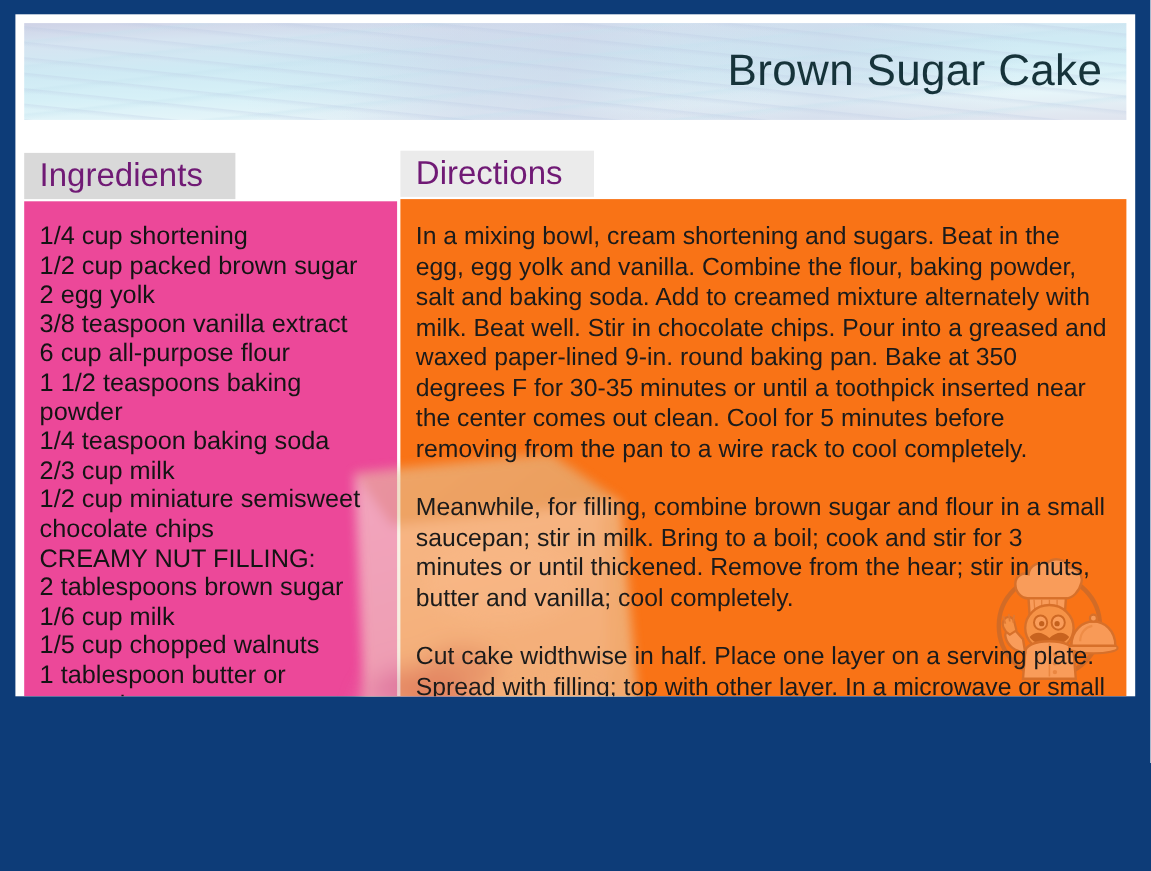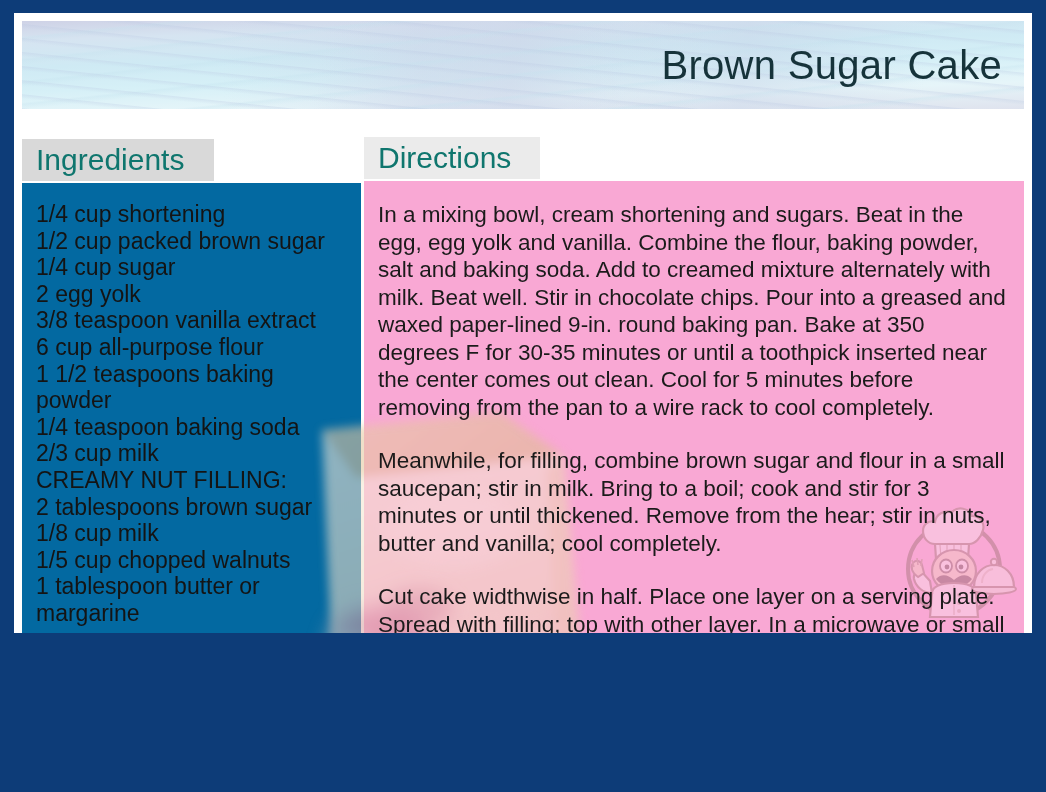--- a/index.html
+++ b/index.html
@@ -71,21 +71,21 @@
     letter-spacing: .3px;
     white-space: nowrap;
   }
 
   
   .tab {
     position: absolute;
     box-sizing: border-box;
     padding: 4px 16px 4px 14px;
     font-size: 30px;
-    color: #0f766e;
+    color: #701a75;
     line-height: 1.12;
     white-space: nowrap;
   }
   .tab-ingredients {
     left: 8px;
     top: 126px;
     width: 192px;
     background: #d9d9d9;
   }
   .tab-directions {
@@ -98,29 +98,29 @@
   .panel {
     position: absolute;
     box-sizing: border-box;
     overflow: hidden;
   }
   .panel-ingredients {
     left: 8px;
     top: 170px;
     width: 339px;
     bottom: 0;
-    background: #0369a1;
+    background: #ec4899;
     padding: 18px 10px 0 14px;
   }
   .panel-directions {
     left: 350px;
     top: 168px;
     width: 660px;
     bottom: 0;
-    background: #f9a8d4;
+    background: #f97316;
     padding: 20px 14px 0 14px;
   }
 
   
   .cake-watermark {
     position: absolute;
     left: 250px;
     top: 395px;
     width: 405px;
     height: 335px;
@@ -178,30 +178,30 @@
       <div class="banner-streaks"></div>
       <div class="banner-title">Brown Sugar Cake</div>
     </div>
 
     <div class="tab tab-ingredients">Ingredients</div>
 
     <div class="panel panel-ingredients">
       <ul class="ingredient-list">
           <li>1/4 cup shortening</li>
           <li>1/2 cup packed brown sugar</li>
-          <li>1/4 cup sugar</li>
           <li>2 egg yolk</li>
           <li>3/8 teaspoon vanilla extract</li>
           <li>6 cup all-purpose flour</li>
           <li>1 1/2 teaspoons baking powder</li>
           <li>1/4 teaspoon baking soda</li>
           <li>2/3 cup milk</li>
+          <li>1/2 cup miniature semisweet chocolate chips</li>
           <li>CREAMY NUT FILLING:</li>
           <li>2 tablespoons brown sugar</li>
-          <li>1/8 cup milk</li>
+          <li>1/6 cup milk</li>
           <li>1/5 cup chopped walnuts</li>
           <li>1 tablespoon butter or margarine</li>
         </ul>
     </div>
 
     <div class="tab tab-directions">Directions</div>
 
     <div class="panel panel-directions">
       <div class="directions-body">
           <p>In a mixing bowl, cream shortening and sugars. Beat in the egg, egg yolk and vanilla. Combine the flour, baking powder, salt and baking soda. Add to creamed mixture alternately with milk. Beat well. Stir in chocolate chips. Pour into a greased and waxed paper-lined 9-in. round baking pan. Bake at 350 degrees F for 30-35 minutes or until a toothpick inserted near the center comes out clean. Cool for 5 minutes before removing from the pan to a wire rack to cool completely.</p>

